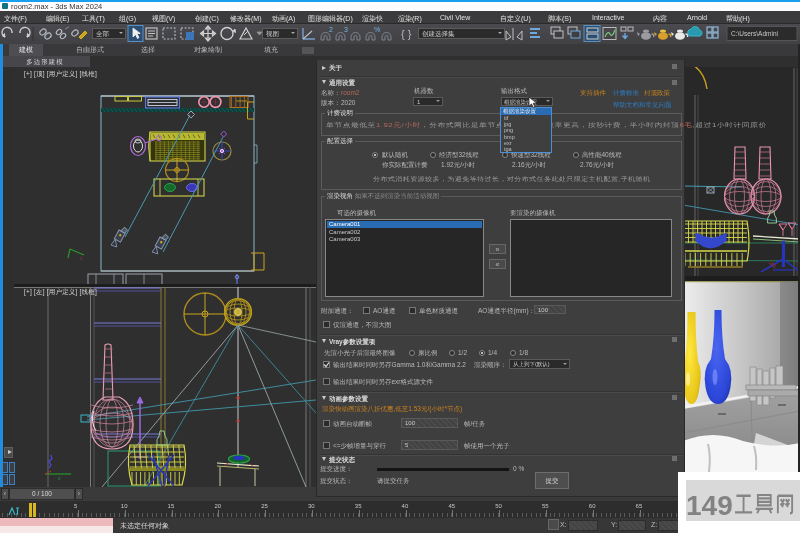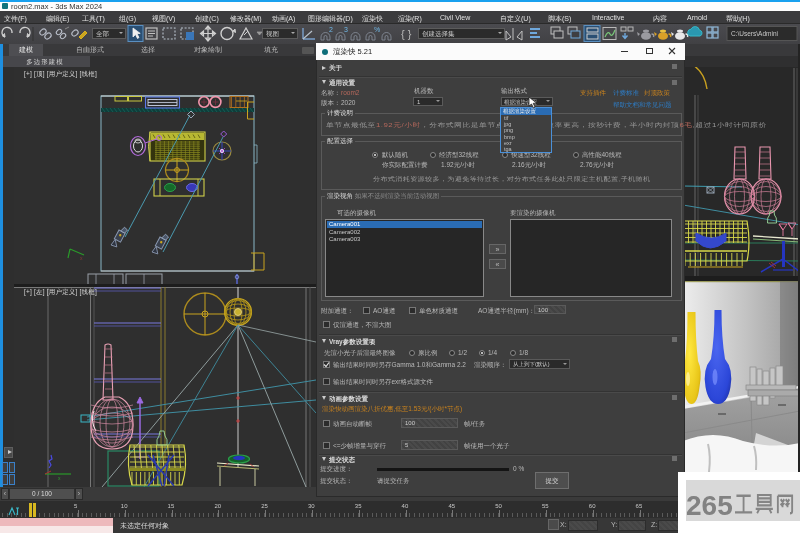--- a/index.html
+++ b/index.html
@@ -753,29 +753,20 @@
 <div class="ab" id="listener2"></div>
 <div class="tx" id="nosel">未选定任何对象</div>
 <div class="ab" style="left:548px;top:519px;width:11px;height:11px;background:#4a4a4a;border:1px solid #666;box-sizing:border-box;"></div>
 <div class="xyzlab" style="left:560px;">X:</div>
 <div class="xyzbox" style="left:568px;width:30px;"></div>
 <div class="xyzlab" style="left:611px;">Y:</div>
 <div class="xyzbox" style="left:618px;width:28px;"></div>
 <div class="xyzlab" style="left:651px;">Z:</div>
 <div class="xyzbox" style="left:658px;width:26px;"></div>
 <div class="ab" id="dlg">
-    <div id="dlgtitle">
-      <div style="position:absolute;left:6px;top:5.5px;width:6px;height:6px;border-radius:50%;background:#0e6e7a;"></div>
-      <div style="position:absolute;left:17px;top:4px;font-size:7.5px;color:#222;">渲染快 5.21</div>
-      <div style="position:absolute;left:305px;top:7.5px;width:7px;height:1.2px;background:#333;"></div>
-      <div style="position:absolute;left:330px;top:4.5px;width:6.5px;height:6.5px;border:1px solid #333;box-sizing:border-box;"></div>
-      <svg style="position:absolute;left:352px;top:4px;" width="8" height="8">
-        <path d="M1 1 L7 7 M7 1 L1 7" stroke="#333" stroke-width="1.1"></path>
-      </svg>
-    </div>
     <div id="dlgbody">
       <div class="dhead" style="left:5px;top:4px;"><span style="display:inline-block;width:0;height:0;border-left:4px solid #ccc;border-top:2.5px solid transparent;border-bottom:2.5px solid transparent;margin-right:3px;"></span>关于</div>
       <div class="dsep" style="top:16px;"></div>
       <div class="dhead" style="left:5px;top:19px;"><span style="display:inline-block;width:0;height:0;border-top:4px solid #ccc;border-left:2.5px solid transparent;border-right:2.5px solid transparent;margin-right:3px;vertical-align:1px;"></span>通用设置</div>
       <div class="grip" style="top:4px;"></div>
       <div class="grip" style="top:20px;"></div>
       <div class="grip" style="top:277px;"></div>
       <div class="grip" style="top:335px;"></div>
       <div class="grip" style="top:396px;"></div>
       <div class="dt" style="left:4px;top:29px;">名称：</div>
@@ -889,21 +880,21 @@
 <div class="ab" style="left:2px;top:462px;width:14px;height:26px;z-index:5;">
     <div style="position:absolute;left:0px;top:0px;width:6px;height:11px;background:#3e3e3e;border:1px solid #3a80c8;box-sizing:border-box;"></div>
     <div style="position:absolute;left:7px;top:0px;width:6px;height:11px;background:#3e3e3e;border:1px solid #3a80c8;box-sizing:border-box;"></div>
     <div style="position:absolute;left:0px;top:12px;width:6px;height:11px;background:#3e3e3e;border:1px solid #3a80c8;box-sizing:border-box;"></div>
     <div style="position:absolute;left:7px;top:12px;width:6px;height:11px;background:#3e3e3e;border:1px solid #3a80c8;box-sizing:border-box;"></div>
   </div>
 <div class="ab" style="left:798px;top:44px;width:2px;height:457px;background:#232323;"></div>
 
 <div class="ab" id="watermark">
     <div id="wminner"></div>
-    <div id="wmtext">265</div>
+    <div id="wmtext">149</div>
     <svg style="position:absolute;left:57px;top:22px;" width="60" height="21" viewBox="0 0 84 24" preserveAspectRatio="none">
       <g stroke="#858585" stroke-width="2.6" fill="none">
         <path d="M2 2 H22 M12 2 V21 M0 21 H24"></path>
         <g transform="translate(29 0)">
           <path d="M3 1 H21 V13 H3 Z M3 5 H21 M3 9 H21 M0 17 H24 M5 17 L2 22 M19 17 L22 22"></path>
         </g>
         <g transform="translate(58 0)">
           <path d="M2 2 H22 V20 Q22 22 19 22 M2 2 V22 M6 6 L11 12 M11 6 L6 13 M13 6 L18 12 M18 6 L13 13 M8.5 9 V15 M15.5 9 V15"></path>
         </g>
       </g>

